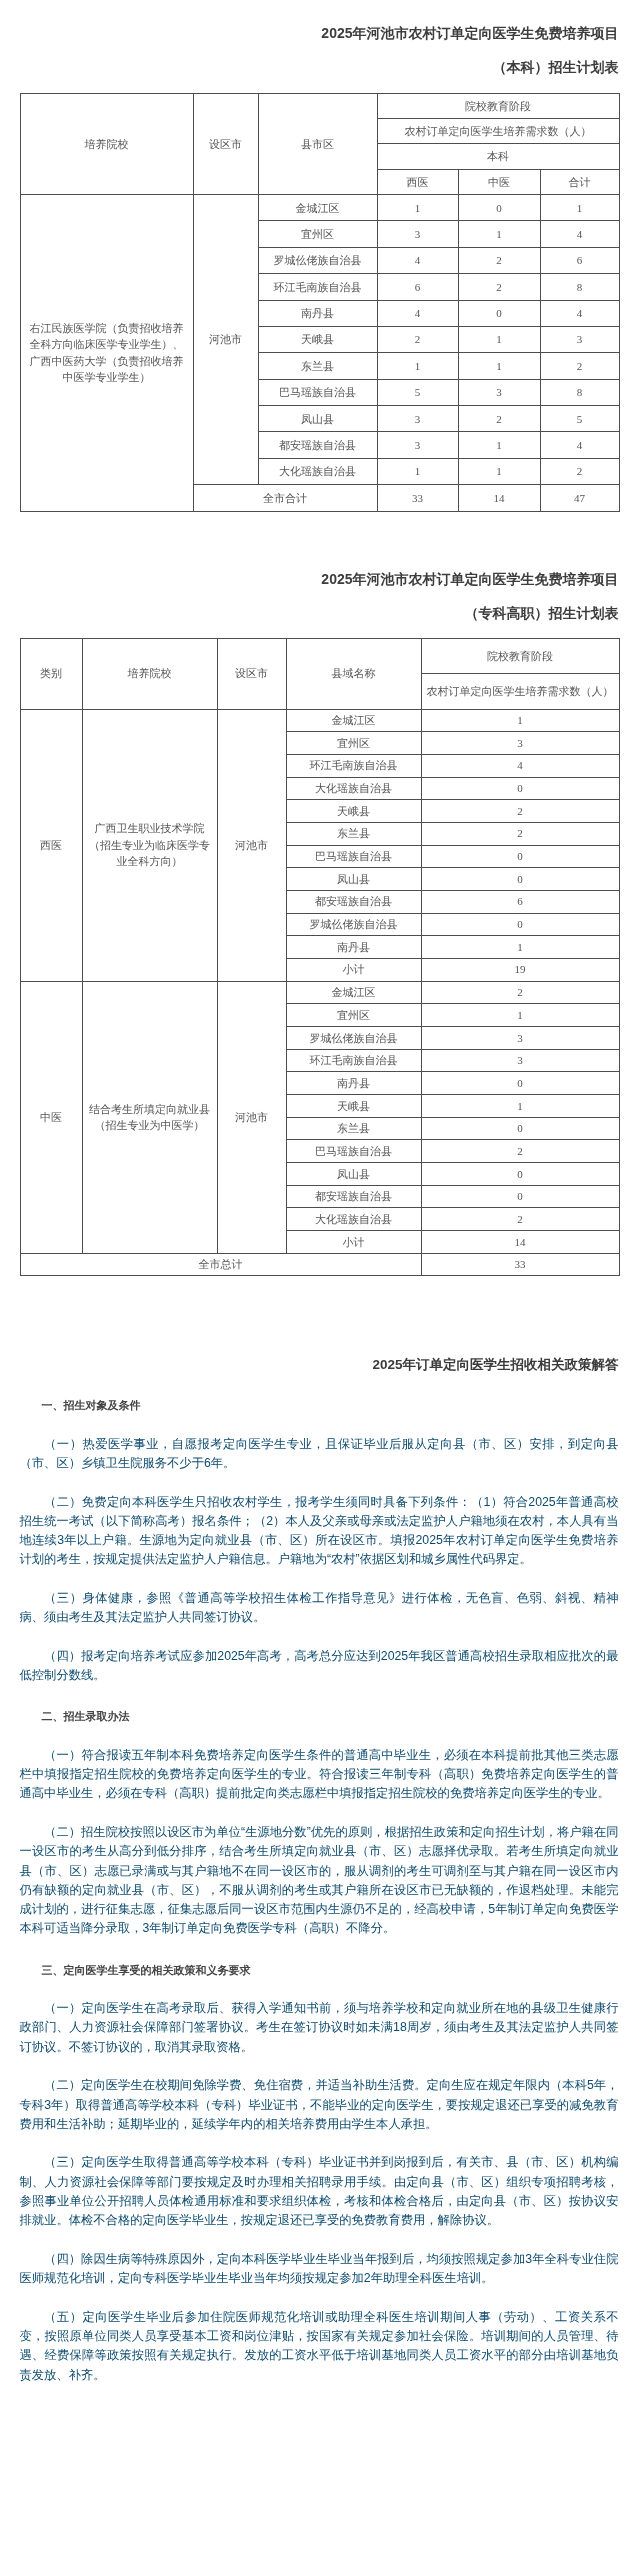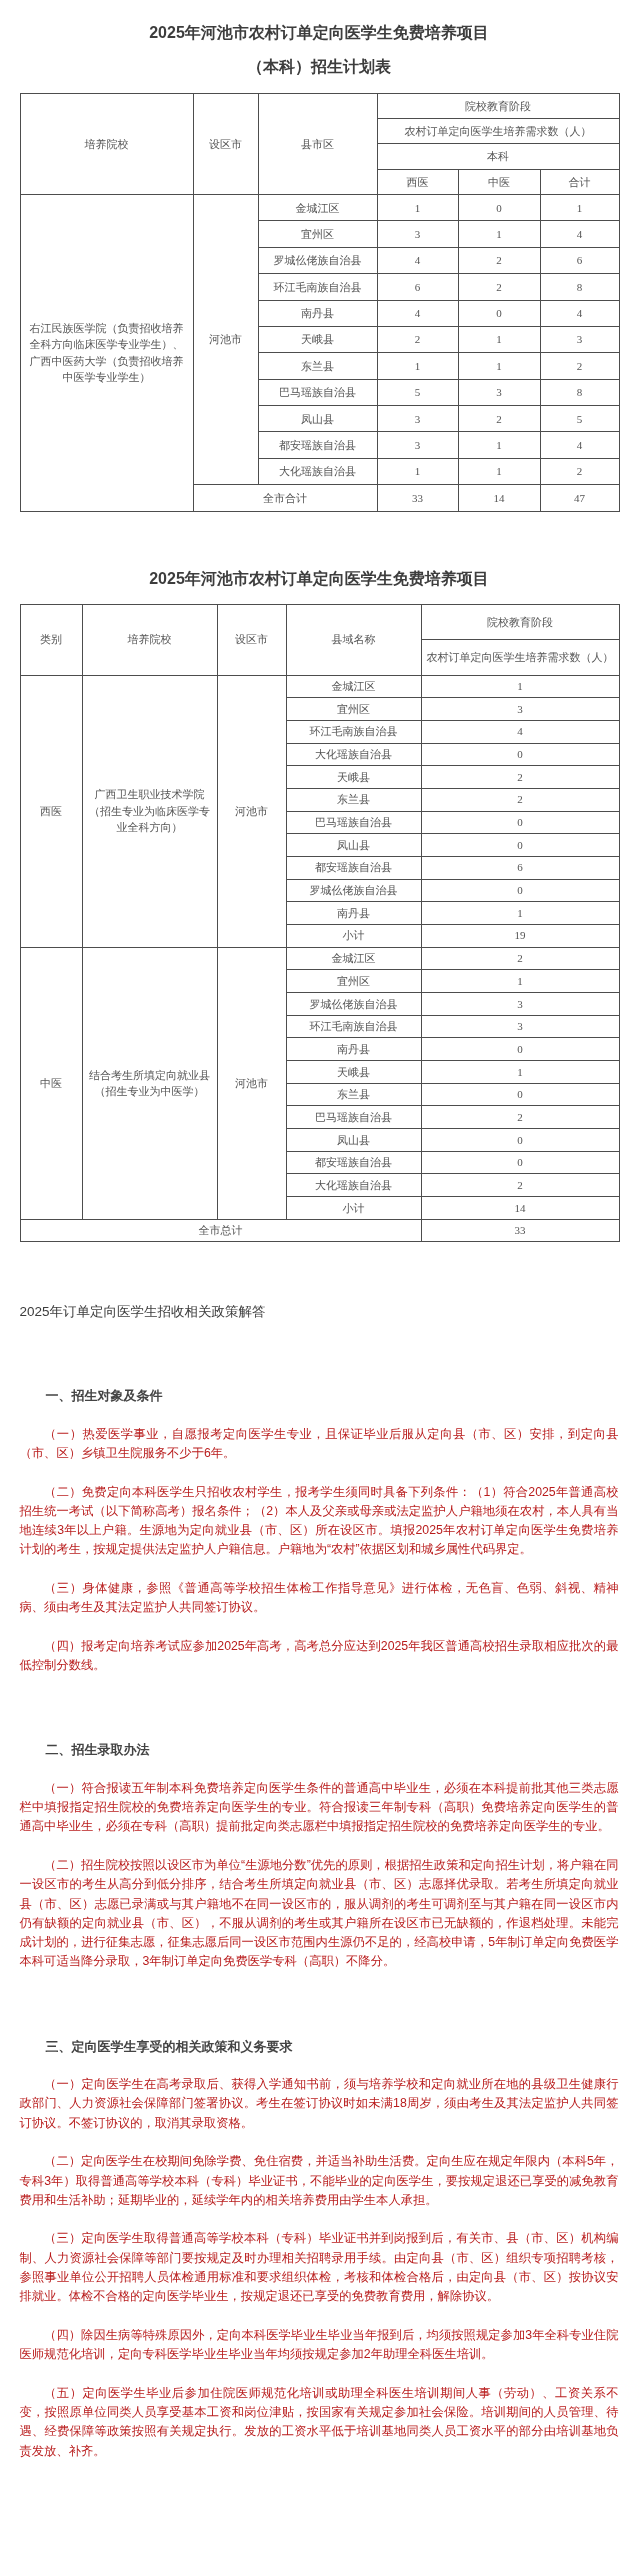--- a/index.html
+++ b/index.html
@@ -14,23 +14,23 @@
     color: #4a4a4a;
     box-sizing: border-box;
     padding: 16.4px 0 41px 0;
   }
   .content {
     width: 599px;
     margin: 0 auto;
   }
   
   .table-title {
-    text-align: center;
+    text-align: right;
     color: #3d3d3d;
-    font-size: 16px;
+    font-size: 14px;
     font-weight: 600;
     line-height: 34px;
   }
   .table-title .t-line { display: block; }
   .title-gap { height: 8.2px; }
   
   table.plan {
     border-collapse: collapse;
     table-layout: fixed;
     width: 599px;
@@ -48,36 +48,36 @@
     line-height: 1.5;
   }
   table.plan .hdr td { height: 22px; font-family: Liberation Serif, serif; }
   table.plan2 .hdr td { height: 32px; }
   table.plan .datarow td { height: 23px; }
   table.plan2 .datarow td { height: 19.3px; }
   td.school-cell { line-height: 2.55; padding: 5.9px 8.2px; }
   .tbl-spacer { height: 50px; }
   
   .policy-title {
-    text-align: left;
+    text-align: right;
     color: #3b3b3b;
     font-size: 13.5px;
-    font-weight: normal;
-    margin-top: 61px;
+    font-weight: bold;
+    margin-top: 80px;
   }
   .section-heading {
     color: #444444;
-    font-size: 13px;
+    font-size: 11px;
     font-weight: bold;
     text-indent: 2em;
-    margin-top: 65px;
+    margin-top: 22px;
     line-height: 19px;
   }
   p.policy-par {
-    color: #b91c1c;
+    color: #0c4a6e;
     font-size: 12.3px;
     line-height: 19.3px;
     text-indent: 2em;
     text-align: justify;
     margin: 19.3px 0 0 0;
   }
 </style>
 </head>
 <body>
 
@@ -192,20 +192,21 @@
           <td>14</td>
           <td>47</td>
         </tr>
       </tbody>
   </table>
 
   <div class="tbl-spacer"></div>
 
   <div class="table-title">
     <span class="t-line">2025年河池市农村订单定向医学生免费培养项目</span>
+    <span class="t-line">（专科高职）招生计划表</span>
   </div>
   <div class="title-gap"></div>
 
   <table class="plan plan2">
     <colgroup>
       <col style="width:62px">
         <col style="width:135px">
         <col style="width:69px">
       <col style="width:135px">
         <col style="width:198px">

